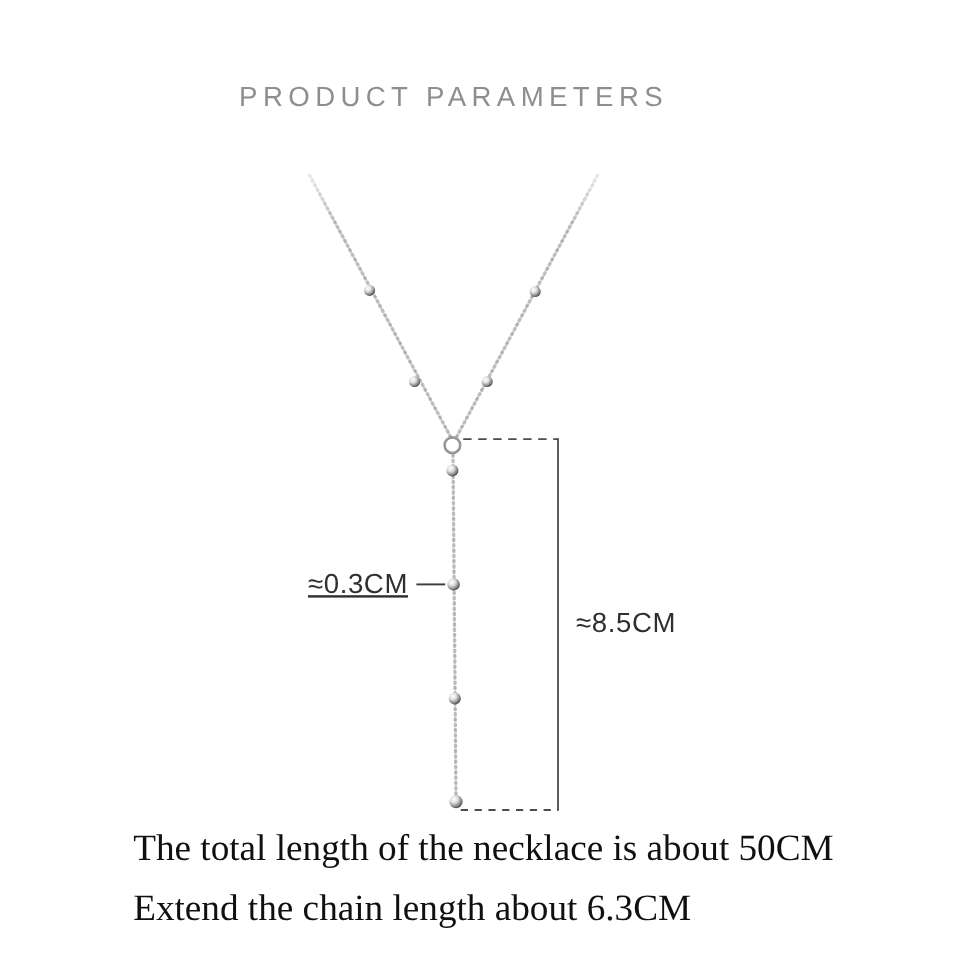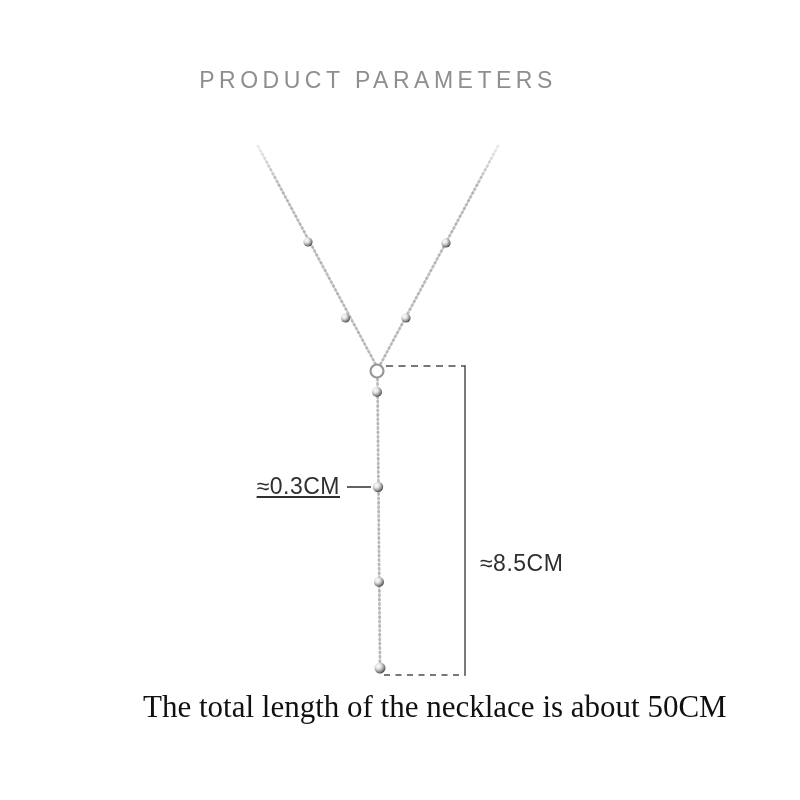--- a/index.html
+++ b/index.html
@@ -41,30 +41,28 @@
     font-family: "Liberation Sans", sans-serif;
   }
   .label-bead {
     top: 473px;
     right: 456px;
     text-decoration: underline;
   }
   .label-drop {
     top: 506px;
     left: 480px;
-    margin-top: 44px;
   }
   .note {
     position: absolute;
     left: 111px;
     font-family: "Liberation Serif", serif;
     font-size: 31px;
     color: #101010;
     white-space: nowrap;
-    margin-left: 32px;
   }
   .note-1 { top: 689px; }
   .note-2 { top: 739px; }
 </style>
 </head>
 <body>
 
 <div class="stage">
 
   <div class="title">PRODUCT PARAMETERS</div>
@@ -119,14 +117,15 @@
 
     <line x1="347" y1="487" x2="371" y2="487" stroke="#3c3c3c" stroke-width="1.6"></line>
   </svg>
 
   <div class="meas-label label-bead">≈0.3CM</div>
 
   <div class="meas-label label-drop">≈8.5CM</div>
 
   <div class="note note-1">The total length of the necklace is about 50CM</div>
 
+  <div class="note note-2">Extend the chain length about 6.3CM</div>
 
 </div>
 
 </body></html>

